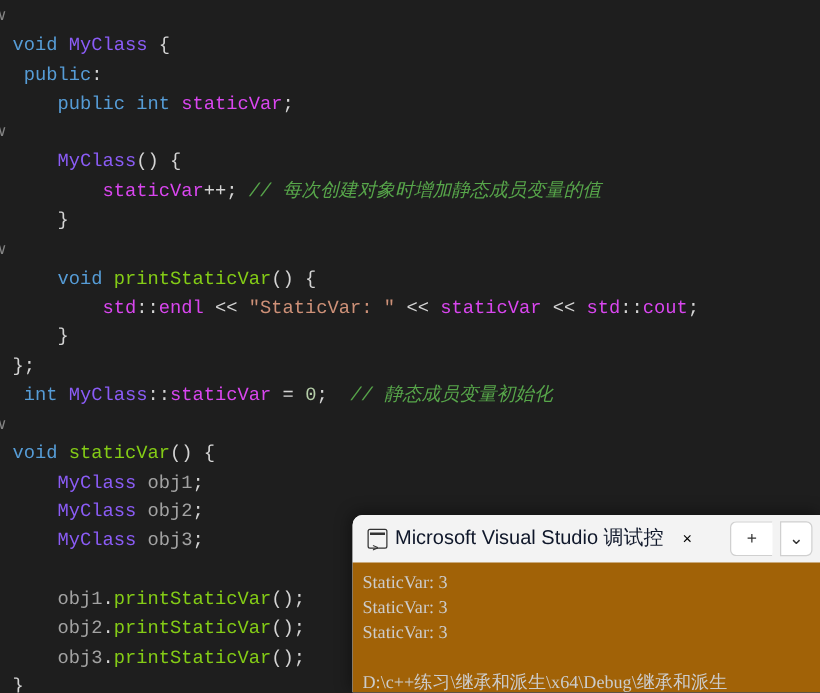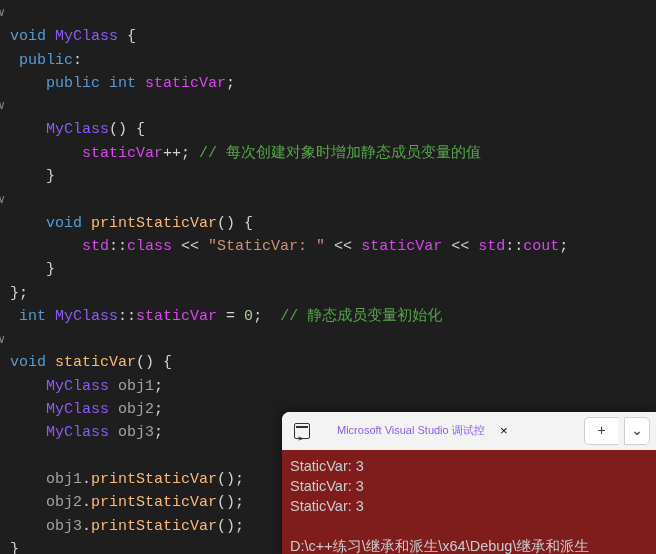--- a/index.html
+++ b/index.html
@@ -21,25 +21,25 @@
   }
   .fold {
     position: absolute;
     left: -2px;
     color: #858585;
     font-size: 12px;
     user-select: none;
   }
   .kw { color: #569cd6; }
   .type { color: #8b5cf6; }
-  .fn { color: #fdba74; }
+  .fn { color: #84cc16; }
   .var { color: #a3a3a3; }
   .str { color: #ce9178; }
   .num { color: #b5cea8; }
-  .cmt { color: #57a64a; }
+  .cmt { color: #57a64a; font-style: italic; }
   .op { color: #d4d4d4; }
   .ident { color: #d946ef; }
 
   .console-window {
     position: absolute;
     left: 282px;
     top: 412px;
     width: 374px;
     height: 142px;
     background: #f3f3f3;
@@ -71,68 +71,68 @@
   }
   .win-icon::after {
     content: ">";
     position: absolute;
     font-size: 8px; font-weight: bold;
     color: #333;
     left: 3px; top: 3px;
   }
   .win-title {
     flex: 0 1 auto;
-    font-size: 11px;
-    color: #8b5cf6;
+    font-size: 16px;
+    color: #0f172a;
     white-space: nowrap;
     overflow: hidden;
     text-overflow: ellipsis;
-    margin-left: 21px;
+    margin-left: 0;
   }
   .tab-close {
     width: 18px; height: 18px;
     display: flex; align-items: center; justify-content: center;
     font-size: 13px; color: #000;
     margin-left: 4px;
   }
   .titlebar-spacer { flex: 1; }
   .tab-btn {
     width: 34px; height: 28px;
     border: 1px solid #d0d0d0;
     background: #fff;
     display: flex; align-items: center; justify-content: center;
     font-size: 14px; color: #333;
   }
   .tab-add { border-radius: 5px 0 0 5px; border-right: none; }
   .tab-drop { border-radius: 0 5px 5px 0; width: 26px; }
   .console-body {
-    background: #7f1d1d;
+    background: #a16207;
     color: #cccccc;
-    font-family: Liberation Sans, sans-serif;
+    font-family: Liberation Serif, serif;
     font-size: 14.5px;
     line-height: 20px;
     padding: 6px 8px;
     height: calc(100% - 38px);
     white-space: pre;
   }
 </style>
 </head>
 <body>
 
 <div class="editor">
 <span class="fold" style="top:2px">∨</span><span class="kw">void</span> <span class="type">MyClass</span><span class="op"> {</span>
  <span class="kw">public</span><span class="op">:</span>
     <span class="kw">public</span> <span class="kw">int</span> <span class="ident">staticVar</span><span class="op">;</span>
 
 <span class="fold" style="top:95px">∨</span>    <span class="type">MyClass</span><span class="op">() {</span>
         <span class="ident">staticVar</span><span class="op">++;</span> <span class="cmt">// 每次创建对象时增加静态成员变量的值</span>
     <span class="op">}</span>
 
 <span class="fold" style="top:189px">∨</span>    <span class="kw">void</span> <span class="fn">printStaticVar</span><span class="op">() {</span>
-        <span class="ident">std</span><span class="op">::</span><span class="ident">class</span><span class="op"> &lt;&lt; </span><span class="str">"StaticVar: "</span><span class="op"> &lt;&lt; </span><span class="ident">staticVar</span><span class="op"> &lt;&lt; </span><span class="ident">std</span><span class="op">::</span><span class="ident">cout</span><span class="op">;</span>
+        <span class="ident">std</span><span class="op">::</span><span class="ident">endl</span><span class="op"> &lt;&lt; </span><span class="str">"StaticVar: "</span><span class="op"> &lt;&lt; </span><span class="ident">staticVar</span><span class="op"> &lt;&lt; </span><span class="ident">std</span><span class="op">::</span><span class="ident">cout</span><span class="op">;</span>
     <span class="op">}</span>
 <span class="op">};</span>
  <span class="kw">int</span> <span class="type">MyClass</span><span class="op">::</span><span class="ident">staticVar</span><span class="op"> = </span><span class="num">0</span><span class="op">;</span>  <span class="cmt">// 静态成员变量初始化</span>
 
 <span class="fold" style="top:329px">∨</span><span class="kw">void</span> <span class="fn">staticVar</span><span class="op">() {</span>
     <span class="type">MyClass</span> <span class="var">obj1</span><span class="op">;</span>
     <span class="type">MyClass</span> <span class="var">obj2</span><span class="op">;</span>
     <span class="type">MyClass</span> <span class="var">obj3</span><span class="op">;</span>
 
     <span class="var">obj1</span><span class="op">.</span><span class="fn">printStaticVar</span><span class="op">();</span>

